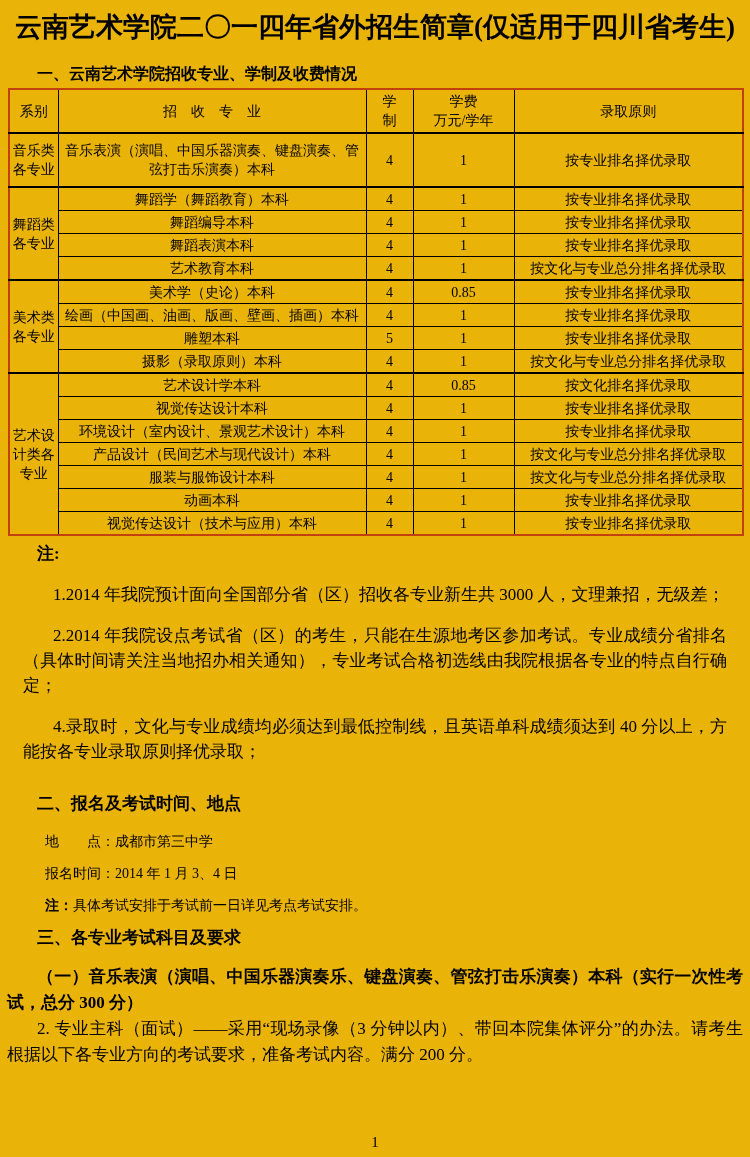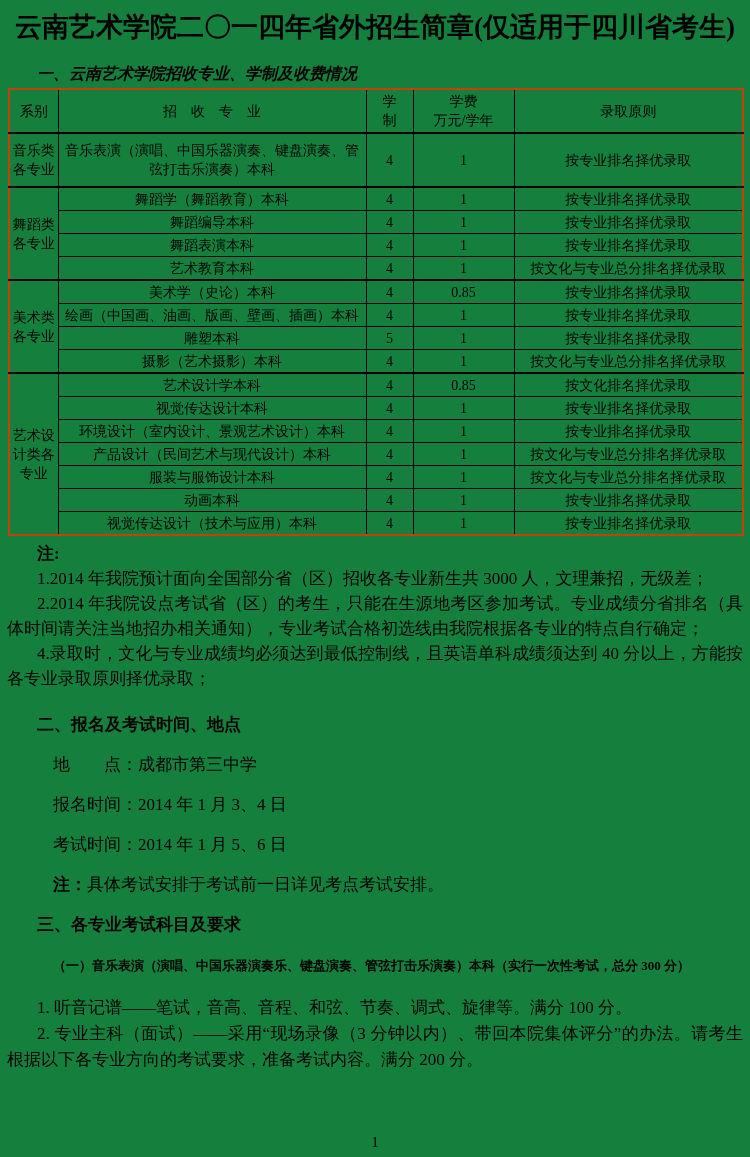--- a/index.html
+++ b/index.html
@@ -1,35 +1,34 @@
 <!DOCTYPE html>
 <html lang="zh"><head>
 <meta charset="utf-8">
 <style>
   html,body{margin:0;padding:0;background:#ffffff;}
   .page{
     position:relative;
     width:750px;height:1157px;
-    background:#15803d;color:#000;
+    background:#eab308;color:#000;
     font-family:"Liberation Serif","DejaVu Serif",serif;
     overflow:hidden;
     box-sizing:border-box;
   }
   .inner{padding:0 7px;}
   .title{
     margin:0;padding-top:9px;
     text-align:center;
     font-size:27px;line-height:37px;font-weight:bold;
     letter-spacing:0px;
   }
   .sec-heading{
     margin:18px 0 0 0;
     font-size:16px;line-height:19px;font-weight:bold;
     text-indent:30px;
-    font-style:italic;
   }
   
   table.adm{
     border-collapse:collapse;
     table-layout:fixed;
     width:734px;
     margin:5px 0 0 1px;
     border:2px solid #c2410c;
   }
   table.adm th, table.adm td{
@@ -42,26 +41,26 @@
     overflow:hidden;
   }
   table.adm thead th{border-bottom:2px solid #000;height:40px;}
   table.adm tr.group-start td{border-top:2px solid #000;}
   td.dept{padding:0 4px;}
   .vwrap{display:inline-block;width:1.15em;word-break:break-all;}
   tr.tall td{padding-top:7px;padding-bottom:7px;}
   tr.single td{height:20px;}
   
   .notes-label{margin-top:6px;font-size:17px;line-height:24px;font-weight:bold;text-indent:30px;}
-  p.note{margin:0;font-size:17px;line-height:25px;text-indent:30px;text-align:justify;}
-  .sec2-heading{margin-top:22px;font-size:17px;line-height:24px;font-weight:bold;text-indent:30px;}
-  p.info-line{margin:16px;font-size:17px;line-height:24px;text-indent:30px;}
+  p.note{margin:16px;font-size:17px;line-height:25px;text-indent:30px;text-align:justify;}
+  .sec2-heading{margin-top:28px;font-size:17px;line-height:24px;font-weight:bold;text-indent:30px;}
+  p.info-line{margin:8px;font-size:14px;line-height:24px;text-indent:30px;}
   .bold-label{font-weight:bold;}
   .sec3-heading{margin-top:8px;font-size:17px;line-height:24px;font-weight:bold;text-indent:30px;}
-  p.sub-heading{margin:16px;font-size:13px;line-height:26px;font-weight:bold;text-indent:30px;text-align:justify;}
+  p.sub-heading{margin:0;font-size:17px;line-height:26px;font-weight:bold;text-indent:30px;text-align:justify;}
   p.exam-item{margin:0;font-size:17px;line-height:26px;text-indent:30px;text-align:justify;}
   .page-number{
     position:absolute;left:0;bottom:6px;width:100%;
     text-align:center;font-size:15px;
   }
 </style>
 </head>
 <body>
 
 <div class="page">
@@ -137,21 +136,21 @@
             <td>1</td>
             <td>按专业排名择优录取</td>
           </tr>
           <tr class="single">
             <td>雕塑本科</td>
             <td>5</td>
             <td>1</td>
             <td>按专业排名择优录取</td>
           </tr>
           <tr class="single">
-            <td>摄影（艺术摄影）本科</td>
+            <td>摄影（录取原则）本科</td>
             <td>4</td>
             <td>1</td>
             <td>按文化与专业总分排名择优录取</td>
           </tr>
           <tr class="group-start single">
             <td rowspan="7" class="dept">艺术设计类各专业</td>
             <td>艺术设计学本科</td>
             <td>4</td>
             <td>0.85</td>
             <td>按文化排名择优录取</td>
@@ -196,23 +195,21 @@
     </table>
 
     <div class="notes-label">注:</div>
     <p class="note">1.2014 年我院预计面向全国部分省（区）招收各专业新生共 3000 人，文理兼招，无级差；</p>
     <p class="note">2.2014 年我院设点考试省（区）的考生，只能在生源地考区参加考试。专业成绩分省排名（具体时间请关注当地招办相关通知），专业考试合格初选线由我院根据各专业的特点自行确定；</p>
     <p class="note">4.录取时，文化与专业成绩均必须达到最低控制线，且英语单科成绩须达到 40 分以上，方能按各专业录取原则择优录取；</p>
 
     <h2 class="sec2-heading">二、报名及考试时间、地点</h2>
     <p class="info-line">地　　点：成都市第三中学</p>
     <p class="info-line">报名时间：2014 年 1 月 3、4 日</p>
-    <p class="info-line">考试时间：2014 年 1 月 5、6 日</p>
     <p class="info-line"><span class="bold-label">注：</span><span>具体考试安排于考试前一日详见考点考试安排。</span></p>
 
     <h2 class="sec3-heading">三、各专业考试科目及要求</h2>
     <p class="sub-heading">（一）音乐表演（演唱、中国乐器演奏乐、键盘演奏、管弦打击乐演奏）本科（实行一次性考试，总分 300 分）</p>
-    <p class="exam-item">1. 听音记谱——笔试，音高、音程、和弦、节奏、调式、旋律等。满分 100 分。</p>
     <p class="exam-item">2. 专业主科（面试）——采用“现场录像（3 分钟以内）、带回本院集体评分”的办法。请考生根据以下各专业方向的考试要求，准备考试内容。满分 200 分。</p>
 
   </div>
   <div class="page-number">1</div>
 </div>
 
 </body></html>

